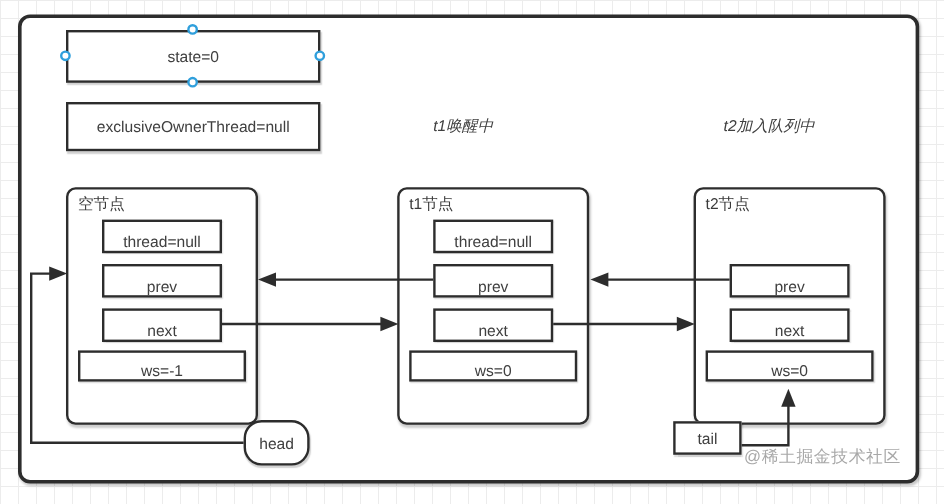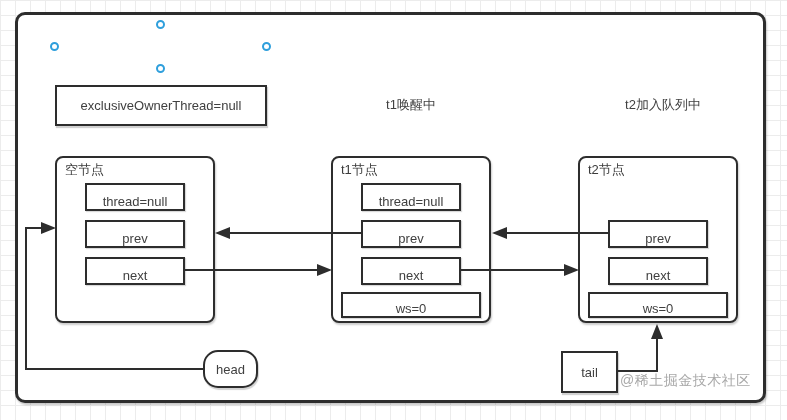--- a/index.html
+++ b/index.html
@@ -23,32 +23,32 @@
   }
   .rectbox {
     position: absolute; border: 2px solid #2d2d2d; background: #ffffff;
     display: flex; align-items: center; justify-content: center;
     font-size: 13px; color: #404040;
     box-shadow: 1px 2px 1px rgba(0,0,0,0.18);
   }
   .state-box  { left: 55px; top: 25px; width: 212px; height: 44px; }
   .owner-box  { left: 55px; top: 85px; width: 212px; height: 41px; }
   .head-box   { left: 203px; top: 350px; width: 55px; height: 38px; border-radius: 15px; }
-  .tail-box   { left: 561px; top: 351px; width: 57px; height: 42px; }
+  .tail-box   { left: 561px; top: 351px; width: 57px; height: 28px; }
   .handle {
     position: absolute; width: 9px; height: 9px; border-radius: 50%;
     background: #ffffff; border: 2px solid #2f9fdc; z-index: 6;
   }
   .status-text {
-    position: absolute; font-size: 13px; color: #404040; text-align: center;
+    position: absolute; font-size: 13px; color: #404040;  font-style: italic;
   }
   .t1-status { left: 361px; top: 96px; width: 100px; }
   .t2-status { left: 603px; top: 96px; width: 120px; }
   .node {
-    position: absolute; top: 156px; width: 160px; height: 167px;
+    position: absolute; top: 156px; width: 160px; height: 198px;
     border: 2px solid #2d2d2d; border-radius: 8px; background: #ffffff;
     box-shadow: 1px 2px 2px rgba(0,0,0,0.2);
   }
   .node-empty { left: 55px; }
   .node-t1    { left: 331px; }
   .node-t2    { left: 578px; padding-left: 16px; }
   .node-title {
     position: absolute; left: 8px; top: 3px; font-size: 13px; color: #3b3b3b;
   }
   .cell {
@@ -72,20 +72,23 @@
     white-space: nowrap;
   }
 </style>
 </head>
 <body>
 
 <div class="canvas">
 
   <div class="frame"></div>
 
+  <div class="rectbox state-box">
+    <span>state=0</span>
+  </div>
   <div class="handle" style="left:156px; top:20px;"></div>
   <div class="handle" style="left:156px; top:64px;"></div>
   <div class="handle" style="left:50px;  top:42px;"></div>
   <div class="handle" style="left:262px; top:42px;"></div>
 
   <div class="rectbox owner-box">
     <span>exclusiveOwnerThread=null</span>
   </div>
 
   <div class="status-text t1-status">t1唤醒中</div>
@@ -94,20 +97,23 @@
   <div class="node node-empty">
     <div class="node-title">空节点</div>
     <div class="cell cell-thread">
         <span>thread=null</span>
       </div>
     <div class="cell cell-prev">
         <span>prev</span>
       </div>
     <div class="cell cell-next">
         <span>next</span>
+      </div>
+    <div class="cell cell-ws">
+        <span>ws=-1</span>
       </div>
   </div>
 
   <div class="node node-t1">
     <div class="node-title">t1节点</div>
     <div class="cell cell-thread">
         <span>thread=null</span>
       </div>
     <div class="cell cell-prev">
         <span>prev</span>

